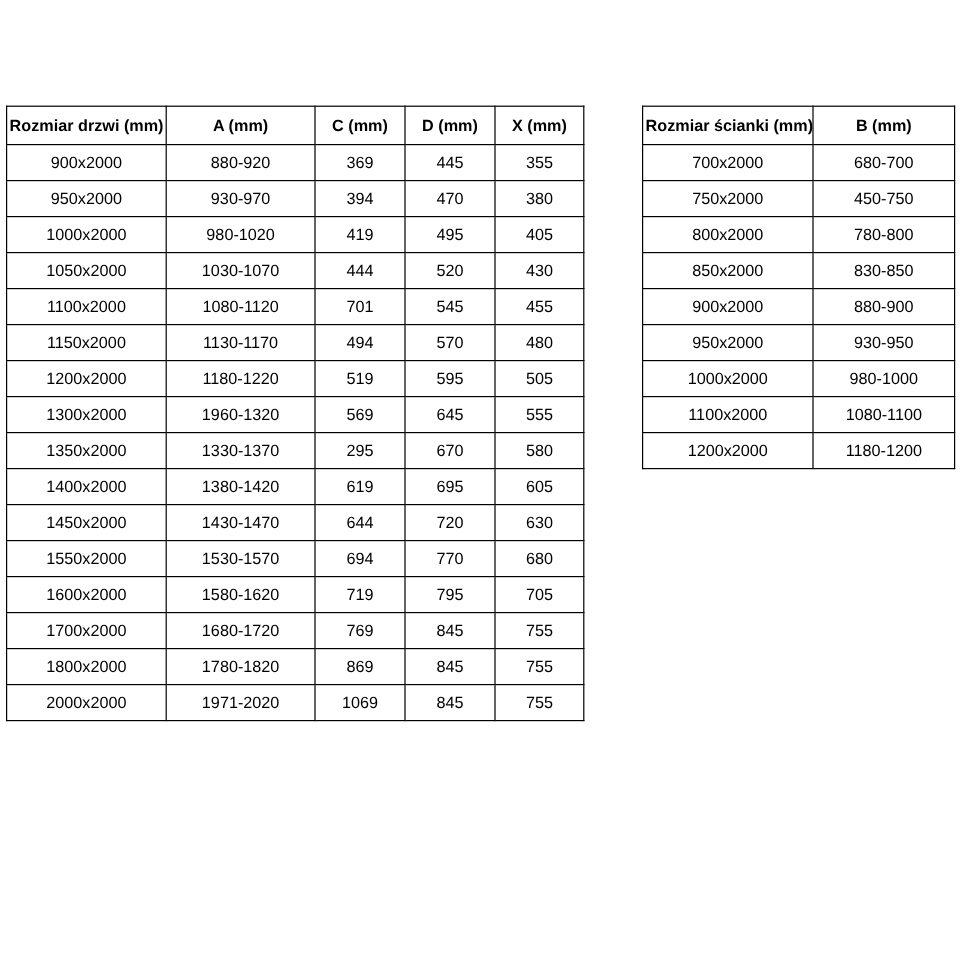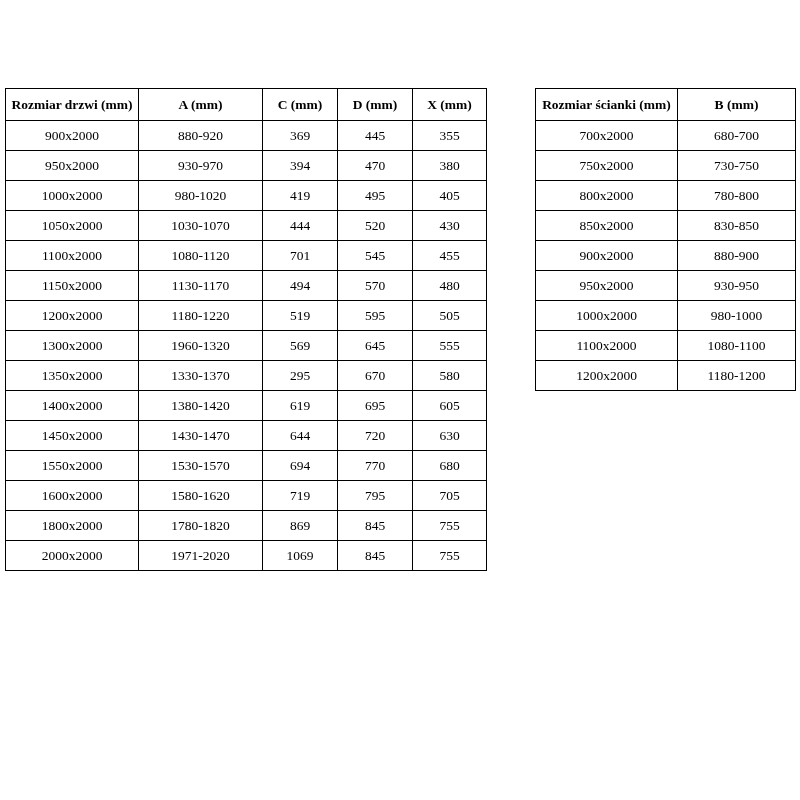--- a/index.html
+++ b/index.html
@@ -5,21 +5,21 @@
   html, body {
     margin: 0;
     padding: 0;
     background: #ffffff;
   }
   .page {
     position: relative;
     width: 800px;
     height: 800px;
     background: #ffffff;
-    font-family: Liberation Serif, serif;
+    font-family: Liberation Sans, sans-serif;
     color: #000000;
     overflow: hidden;
   }
   table.spec {
     position: absolute;
     border-collapse: collapse;
     table-layout: fixed;
     background: #ffffff;
   }
   table.spec th,
@@ -160,20 +160,27 @@
           <td>680</td>
         </tr>
         <tr>
           <td>1600x2000</td>
           <td>1580-1620</td>
           <td>719</td>
           <td>795</td>
           <td>705</td>
         </tr>
         <tr>
+          <td>1700x2000</td>
+          <td>1680-1720</td>
+          <td>769</td>
+          <td>845</td>
+          <td>755</td>
+        </tr>
+        <tr>
           <td>1800x2000</td>
           <td>1780-1820</td>
           <td>869</td>
           <td>845</td>
           <td>755</td>
         </tr>
         <tr>
           <td>2000x2000</td>
           <td>1971-2020</td>
           <td>1069</td>
@@ -194,21 +201,21 @@
           <th>B (mm)</th>
         </tr>
     </thead>
     <tbody>
         <tr>
           <td>700x2000</td>
           <td>680-700</td>
         </tr>
         <tr>
           <td>750x2000</td>
-          <td>730-750</td>
+          <td>450-750</td>
         </tr>
         <tr>
           <td>800x2000</td>
           <td>780-800</td>
         </tr>
         <tr>
           <td>850x2000</td>
           <td>830-850</td>
         </tr>
         <tr>

